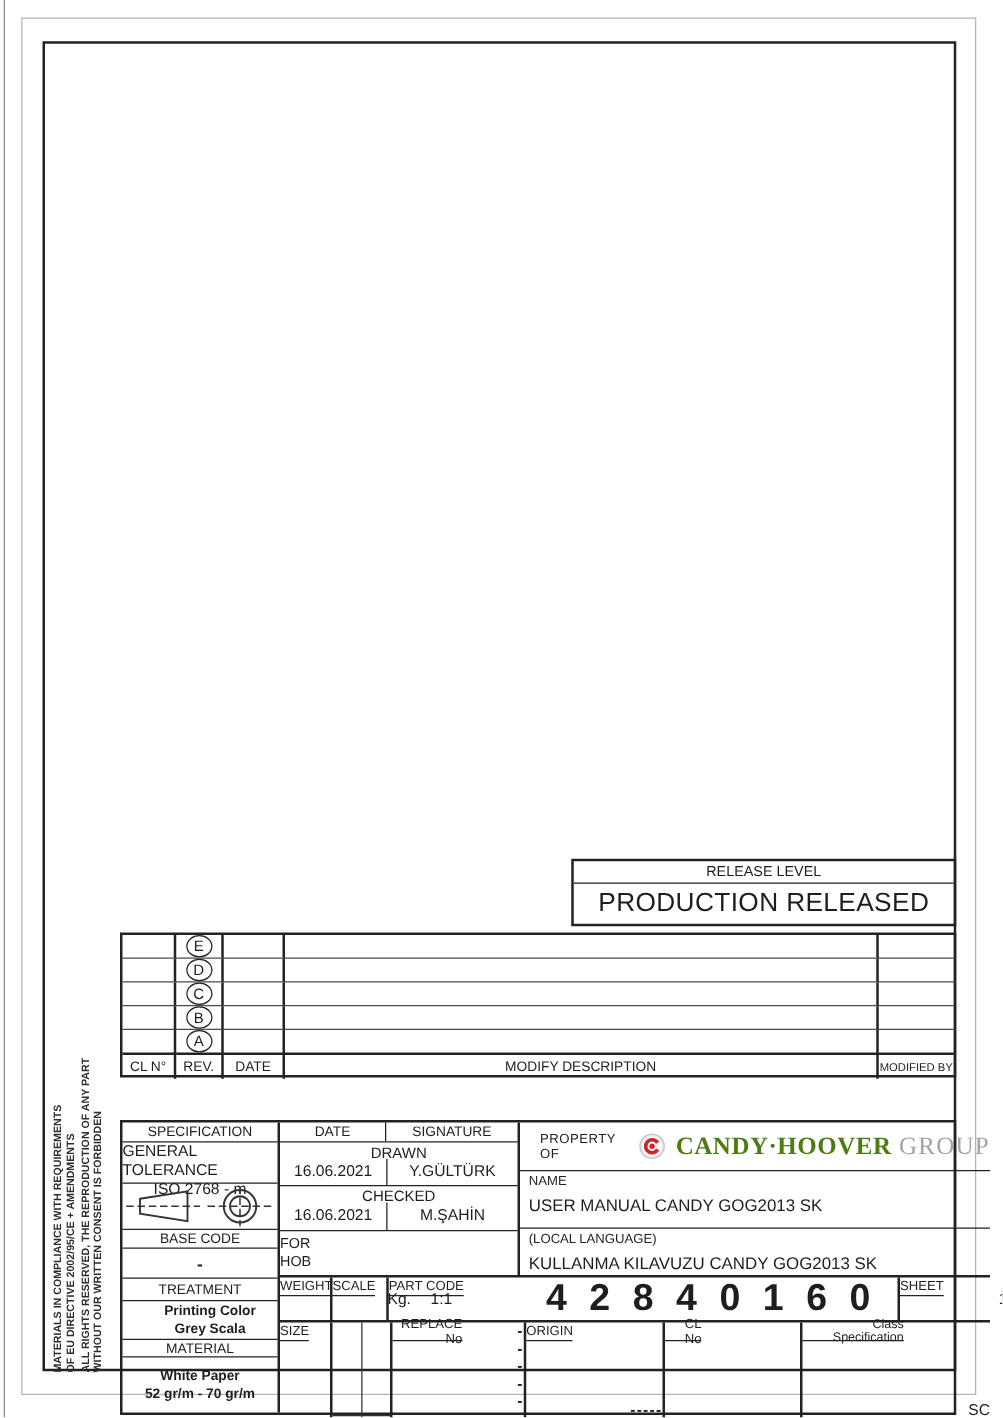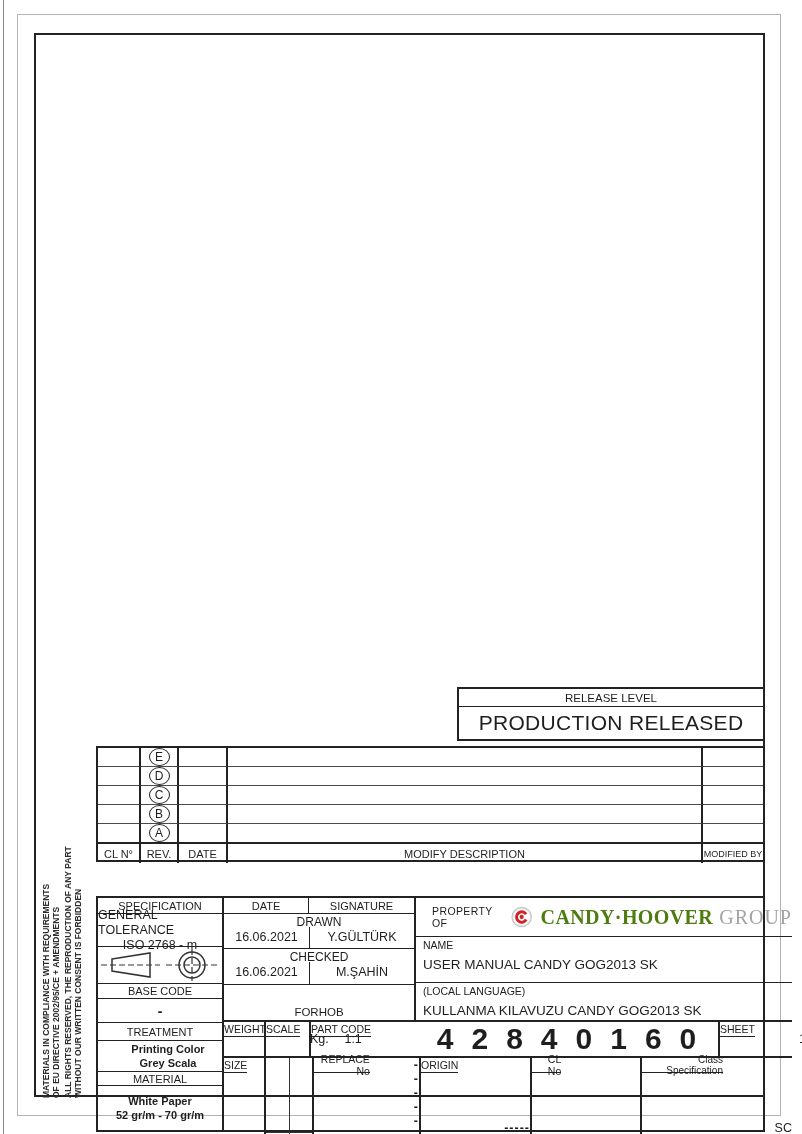--- a/index.html
+++ b/index.html
@@ -33,21 +33,21 @@
   .rev-circle{width:21px;height:18px;border:1.4px solid #222;border-radius:50%;
         display:flex;align-items:center;justify-content:center;font-size:12px;box-sizing:border-box;}
 
   
   .main-block{position:absolute;left:96px;top:896px;width:669px;height:236px;
         border:2px solid #222;box-sizing:border-box;display:flex;}
   .spec-col{width:131px;border-right:2px solid #222;display:flex;flex-direction:column;}
   .sc-row{display:flex;flex-direction:column;align-items:center;justify-content:center;box-sizing:border-box;}
   .sc-line{border-bottom:1.4px solid #222;}
   .sc-head{height:16px;font-size:11px;flex-direction:row;}
-  .sc-tol{height:33px;font-size:12.5px;line-height:15px;}
+  .sc-tol{height:33px;font-size:12.5px;line-height:15px;justify-content:space-between;}
   .sc-sym{height:37px;}
   .sc-head2{height:15px;font-size:11px;flex-direction:row;}
   .sc-dash{height:24px;font-size:14px;font-weight:bold;flex-direction:row;}
   .sc-head3{height:18px;font-size:11px;flex-direction:row;}
   .sc-bold{height:31px;font-size:11px;font-weight:bold;line-height:14px;padding-left:16px;}
   .sc-head4{height:14px;font-size:11px;flex-direction:row;}
   .sc-bold2{flex:1;font-size:11px;font-weight:bold;line-height:14px;}
 
   .right-col{flex:1;display:flex;flex-direction:column;}
   .row-a{height:122px;border-bottom:2px solid #222;display:flex;box-sizing:content-box;}
@@ -56,21 +56,21 @@
   .so-head{height:15px;border-bottom:1.4px solid #222;display:flex;font-size:11px;}
   .so-date-h{width:85px;border-right:1.4px solid #222;display:flex;align-items:center;justify-content:center;box-sizing:border-box;}
   .so-sig-h{flex:1;display:flex;align-items:center;justify-content:center;}
   .so-cell{position:relative;border-bottom:1.4px solid #222;}
   .so-drawn{height:34px;}
   .so-checked{height:35px;}
   .so-label{position:absolute;top:1px;left:0;right:0;text-align:center;font-size:12px;}
   .so-div{position:absolute;left:85px;top:13px;bottom:0;width:1.4px;background:#222;}
   .so-date{position:absolute;left:0;width:85px;top:11px;bottom:0;display:flex;align-items:center;justify-content:center;font-size:12.5px;}
   .so-sig{position:absolute;left:86px;right:0;top:11px;bottom:0;display:flex;align-items:center;justify-content:center;font-size:12.5px;}
-  .so-for{flex:1;display:flex;flex-direction:row;align-items:flex-end;justify-content:center;font-size:11.5px;line-height:15px;}
+  .so-for{flex:1;display:flex;flex-direction:column;align-items:flex-start;justify-content:center;font-size:11.5px;line-height:15px;}
 
   .property{flex:1;display:flex;flex-direction:column;}
   .prop-row{height:40px;border-bottom:1.4px solid #222;display:flex;align-items:center;padding-left:16px;}
   .prop-label{font-size:10.5px;letter-spacing:0.4px;}
   .logo{margin:0 8px 0 14px;}
   .brand{font-family:"Liberation Serif",serif;font-weight:bold;font-size:20px;color:#4d7c0f;letter-spacing:0.4px;}
   .brand-group{font-family:"Liberation Serif",serif;font-size:20px;color:#a3a3a3;margin-left:6px;letter-spacing:1px;}
   .prop-text-row{border-bottom:1.4px solid #222;padding:2px 7px;box-sizing:border-box;}
   .name-row{height:48px;}
   .local-row{flex:1;border-bottom:none;}

